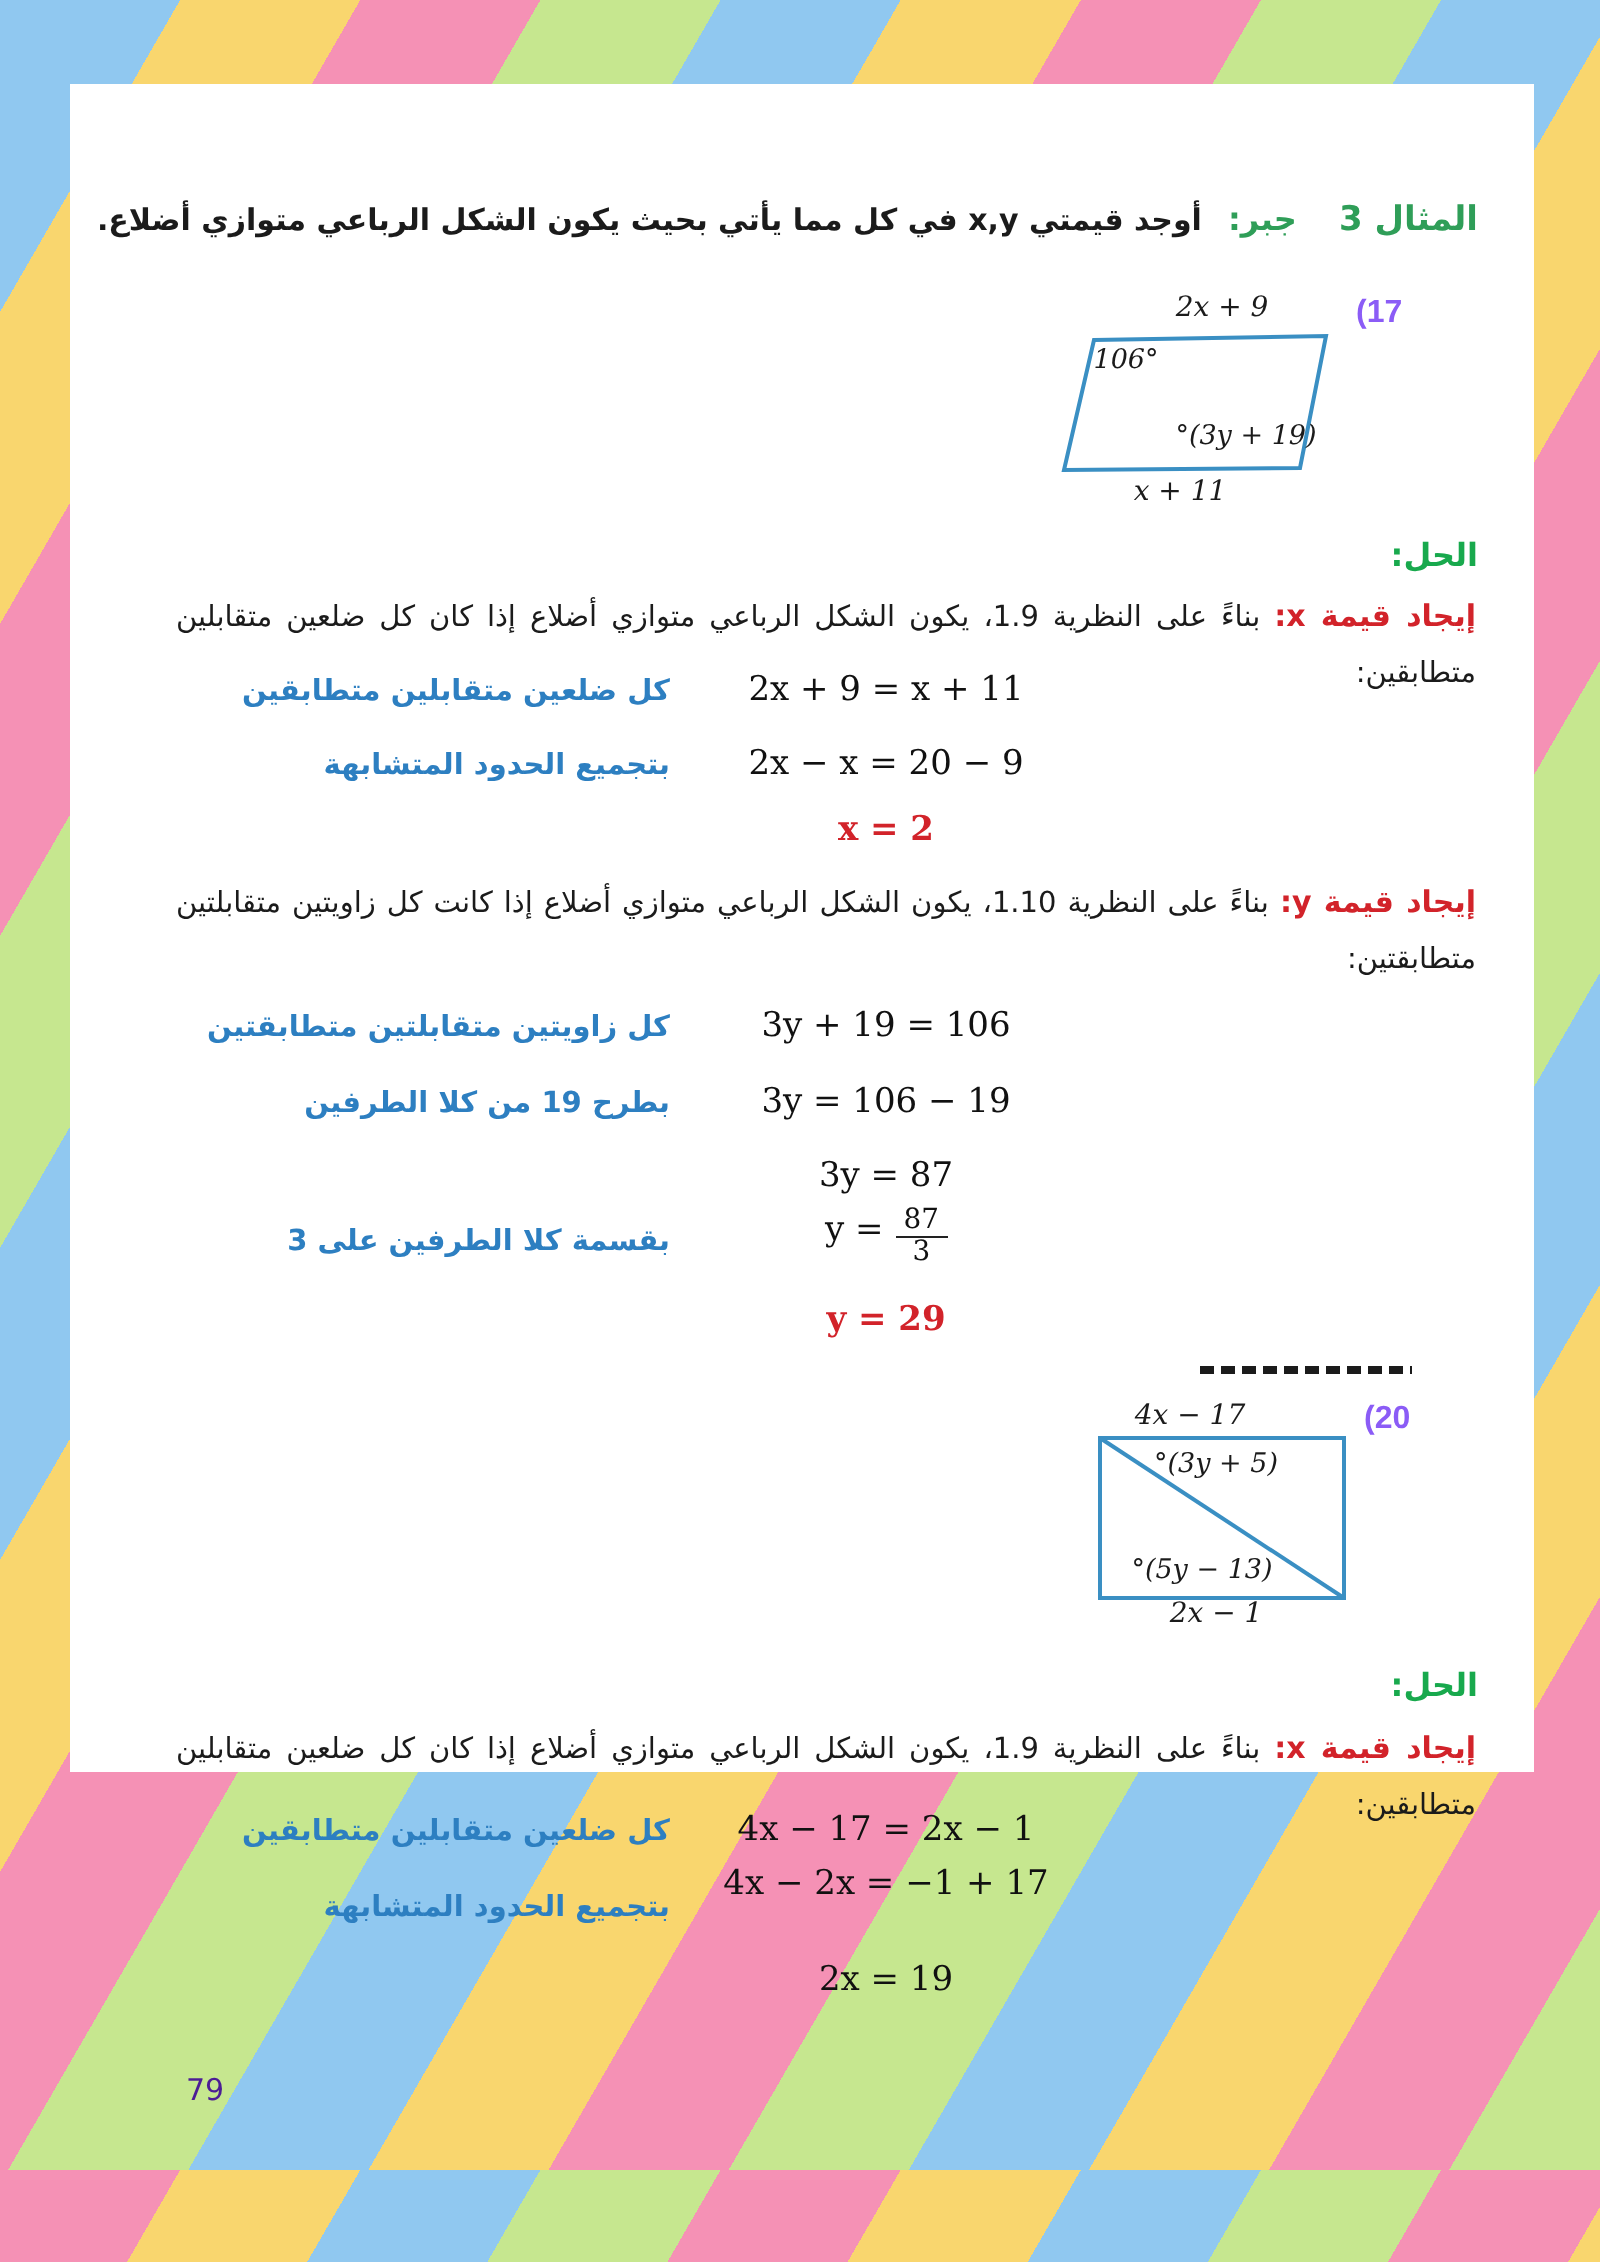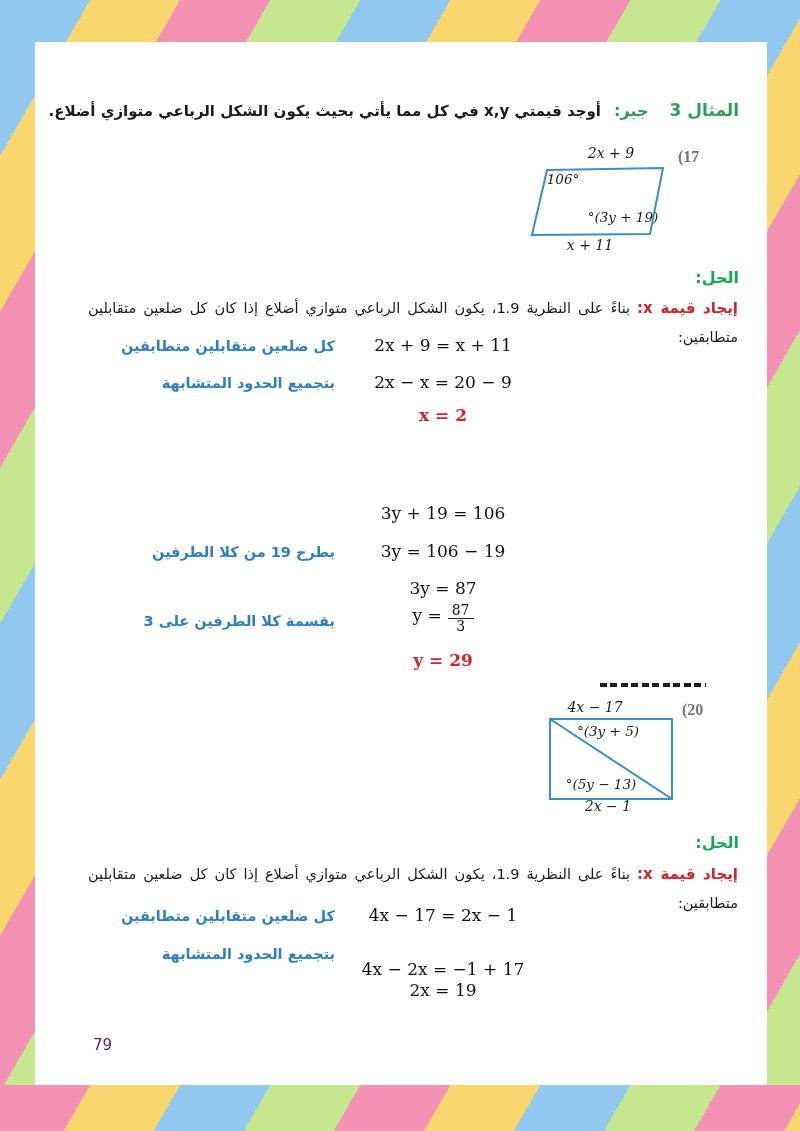--- a/index.html
+++ b/index.html
@@ -11,29 +11,29 @@
   html,body{width:800px;height:1131px;overflow:hidden}
   body{position:relative;font-family:"DejaVu Sans","Liberation Sans",sans-serif}
   .frame{position:absolute;inset:0;z-index:0;
     background:repeating-linear-gradient(120deg,
       var(--stripe-blue) 0 78px, var(--stripe-yellow) 78px 156px,
       var(--stripe-pink) 156px 234px, var(--stripe-green) 234px 312px);}
   .frame-bottom{position:absolute;left:0;bottom:0;width:100%;height:46px;z-index:1;
     background:repeating-linear-gradient(120deg,
       var(--stripe-pink) 0 78px, var(--stripe-yellow) 78px 156px,
       var(--stripe-blue) 156px 234px, var(--stripe-green) 234px 312px);}
-  .page{position:absolute;left:35px;top:42px;width:732px;height:1043px;background:#fff;z-index:2;direction:rtl}
+  .page{position:absolute;left:35px;top:42px;width:732px;height:844px;background:#fff;z-index:2;direction:rtl}
   .abs{position:absolute}
 
   .title-line{top:58px;right:28px;white-space:nowrap;direction:rtl}
   .example-label{color:var(--title-green);font-weight:700;font-size:17px;margin-left:16px}
   .topic-label{color:var(--title-green);font-weight:700;font-size:16px;margin-left:8px}
   .prompt-text{color:var(--text-black);font-weight:600;font-size:15px}
 
-  .item-number{position:absolute;direction:ltr;font-weight:700;font-size:16px;color:#737373;font-family:Liberation Serif, serif}
+  .item-number{position:absolute;direction:ltr;font-weight:700;font-size:16px;color:#8b5cf6;font-family:Liberation Sans, sans-serif}
 
   .solution-heading{color:var(--heading-green);font-weight:700;font-size:16px;right:28px}
 
   .para{right:29px;width:650px;font-size:14.5px;line-height:1.95;color:var(--text-black);font-weight:500;text-align:justify;direction:rtl}
   .find-label{color:var(--label-red);font-weight:700;font-size:15px}
 
   .reason{position:absolute;right:432px;white-space:nowrap;direction:rtl;color:var(--reason-blue);font-weight:600;font-size:14.5px;padding-top:3px}
   .eq{position:absolute;left:318px;width:180px;text-align:center;direction:ltr;
       font-family:"DejaVu Serif","Liberation Serif",serif;font-size:17px;color:#111;white-space:nowrap}
   .eq.result{color:var(--label-red);font-weight:700}
@@ -82,21 +82,26 @@
   </div>
 
   <div class="abs reason" style="top:293px">كل ضلعين متقابلين متطابقين</div>
   <div class="abs eq" style="top:293px">2x + 9 = x + 11</div>
 
   <div class="abs reason" style="top:330px">بتجميع الحدود المتشابهة</div>
   <div class="abs eq" style="top:330px">2x − x = 20 − 9</div>
 
   <div class="abs eq result" style="top:363px">x = 2</div>
 
+  <div class="abs para" style="top:395px">
+    <span class="find-label">إيجاد قيمة y:</span>
+    <span>بناءً على النظرية 1.10، يكون الشكل الرباعي متوازي أضلاع إذا كانت كل زاويتين متقابلتين متطابقتين:</span>
+  </div>
 
+  <div class="abs reason" style="top:461px">كل زاويتين متقابلتين متطابقتين</div>
   <div class="abs eq" style="top:461px">3y + 19 = 106</div>
 
   <div class="abs reason" style="top:499px">بطرح 19 من كلا الطرفين</div>
   <div class="abs eq" style="top:499px">3y = 106 − 19</div>
 
   <div class="abs eq" style="top:536px">3y = 87</div>
 
   <div class="abs reason" style="top:568px">بقسمة كلا الطرفين على 3</div>
   <div class="abs eq" style="top:561px">
     <span>y =</span><span class="frac"><span class="num">87</span><span class="den">3</span></span>
@@ -120,19 +125,19 @@
 
   <div class="abs para" style="top:818px">
     <span class="find-label">إيجاد قيمة x:</span>
     <span>بناءً على النظرية 1.9، يكون الشكل الرباعي متوازي أضلاع إذا كان كل ضلعين متقابلين متطابقين:</span>
   </div>
 
   <div class="abs reason" style="top:863px">كل ضلعين متقابلين متطابقين</div>
   <div class="abs eq" style="top:863px">4x − 17 = 2x − 1</div>
 
   <div class="abs reason" style="top:901px">بتجميع الحدود المتشابهة</div>
-  <div class="abs eq" style="top:917px">4x − 2x = −1 + 17</div>
+  <div class="abs eq" style="top:890px">4x − 2x = −1 + 17</div>
 
   <div class="abs eq" style="top:938px">2x = 19</div>
 
   <div class="abs page-number">79</div>
 
 </div>
 
 </body></html>

